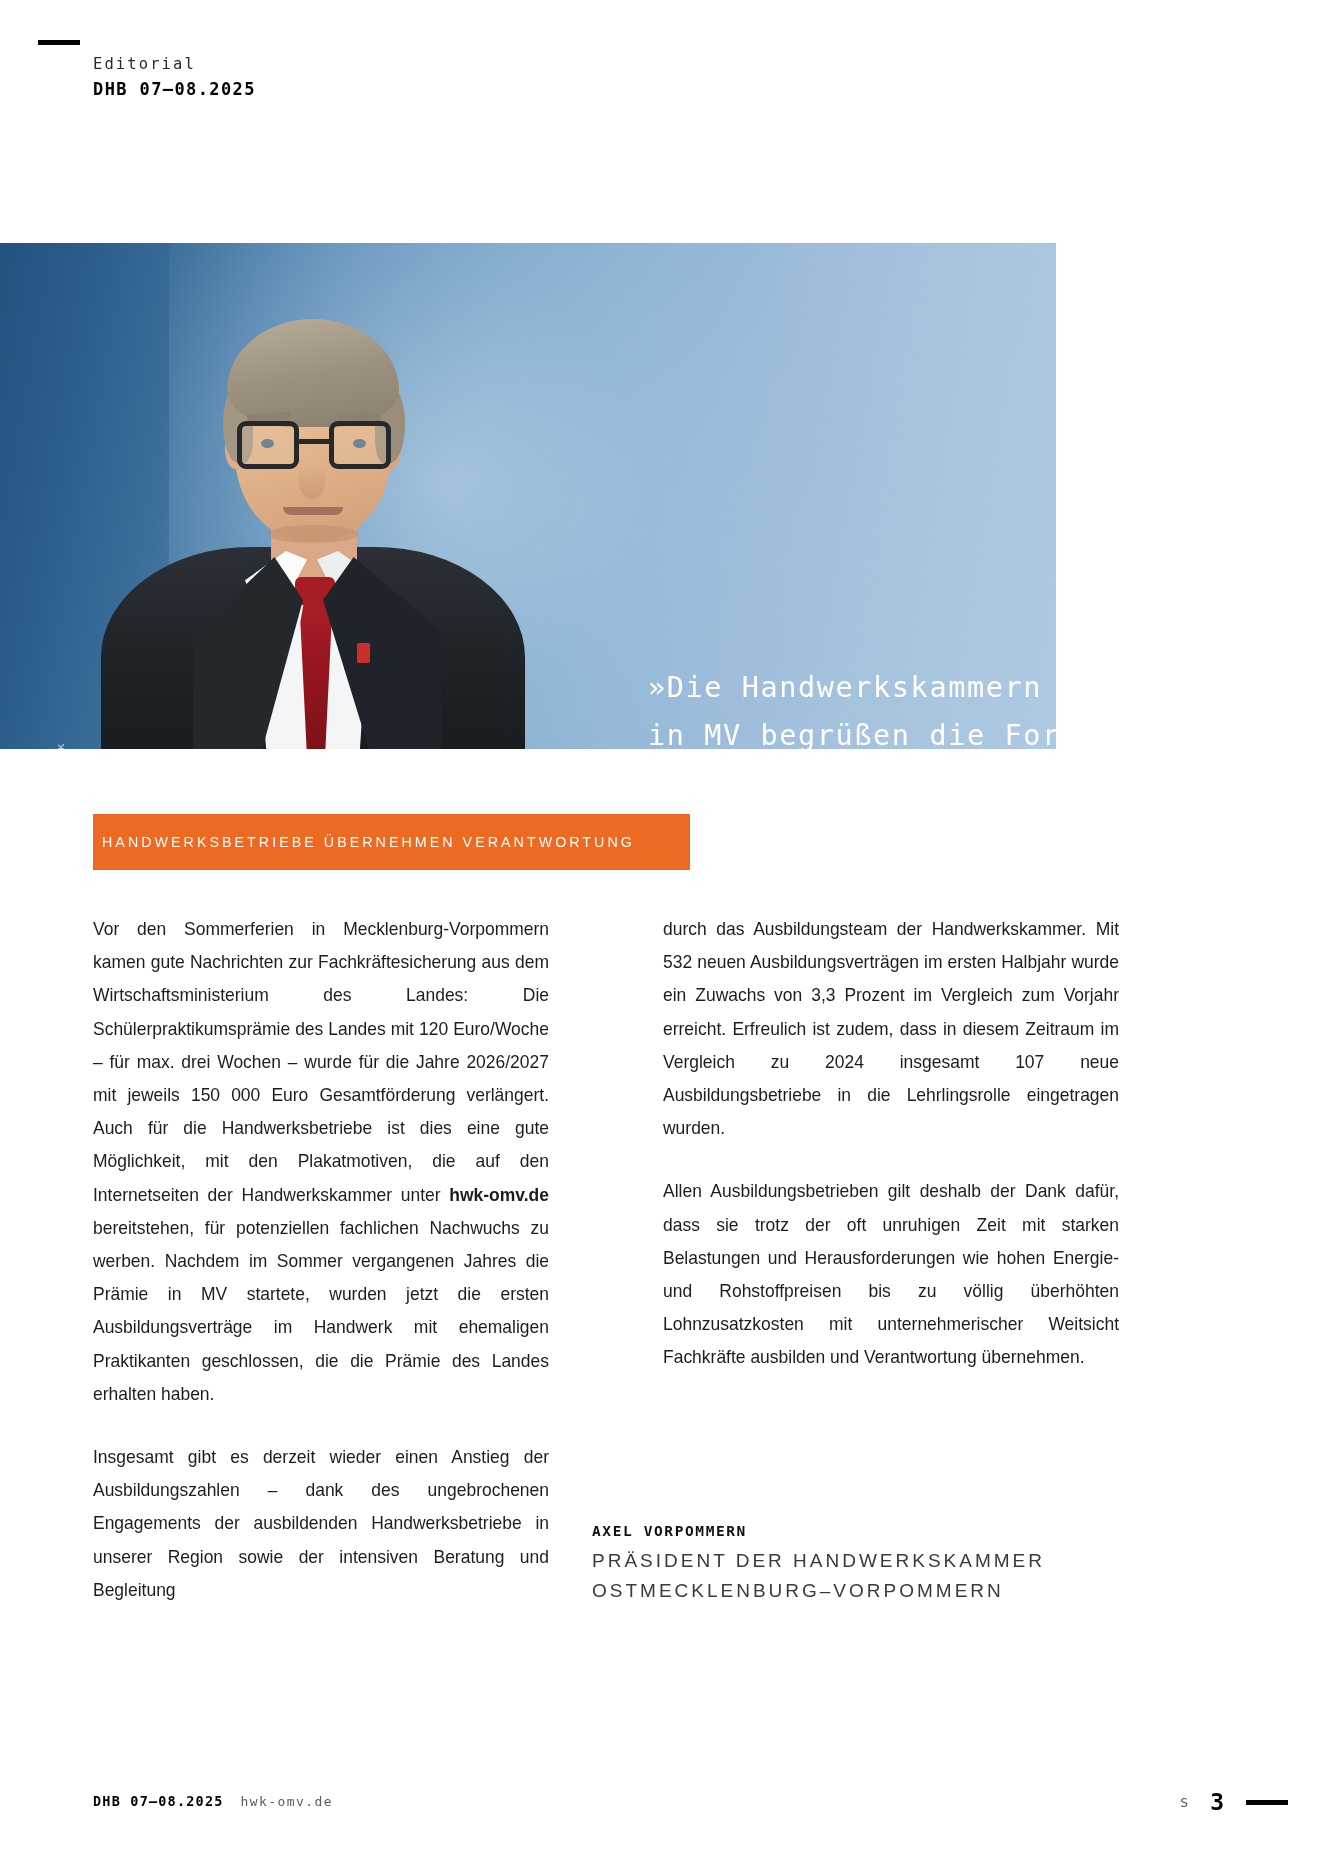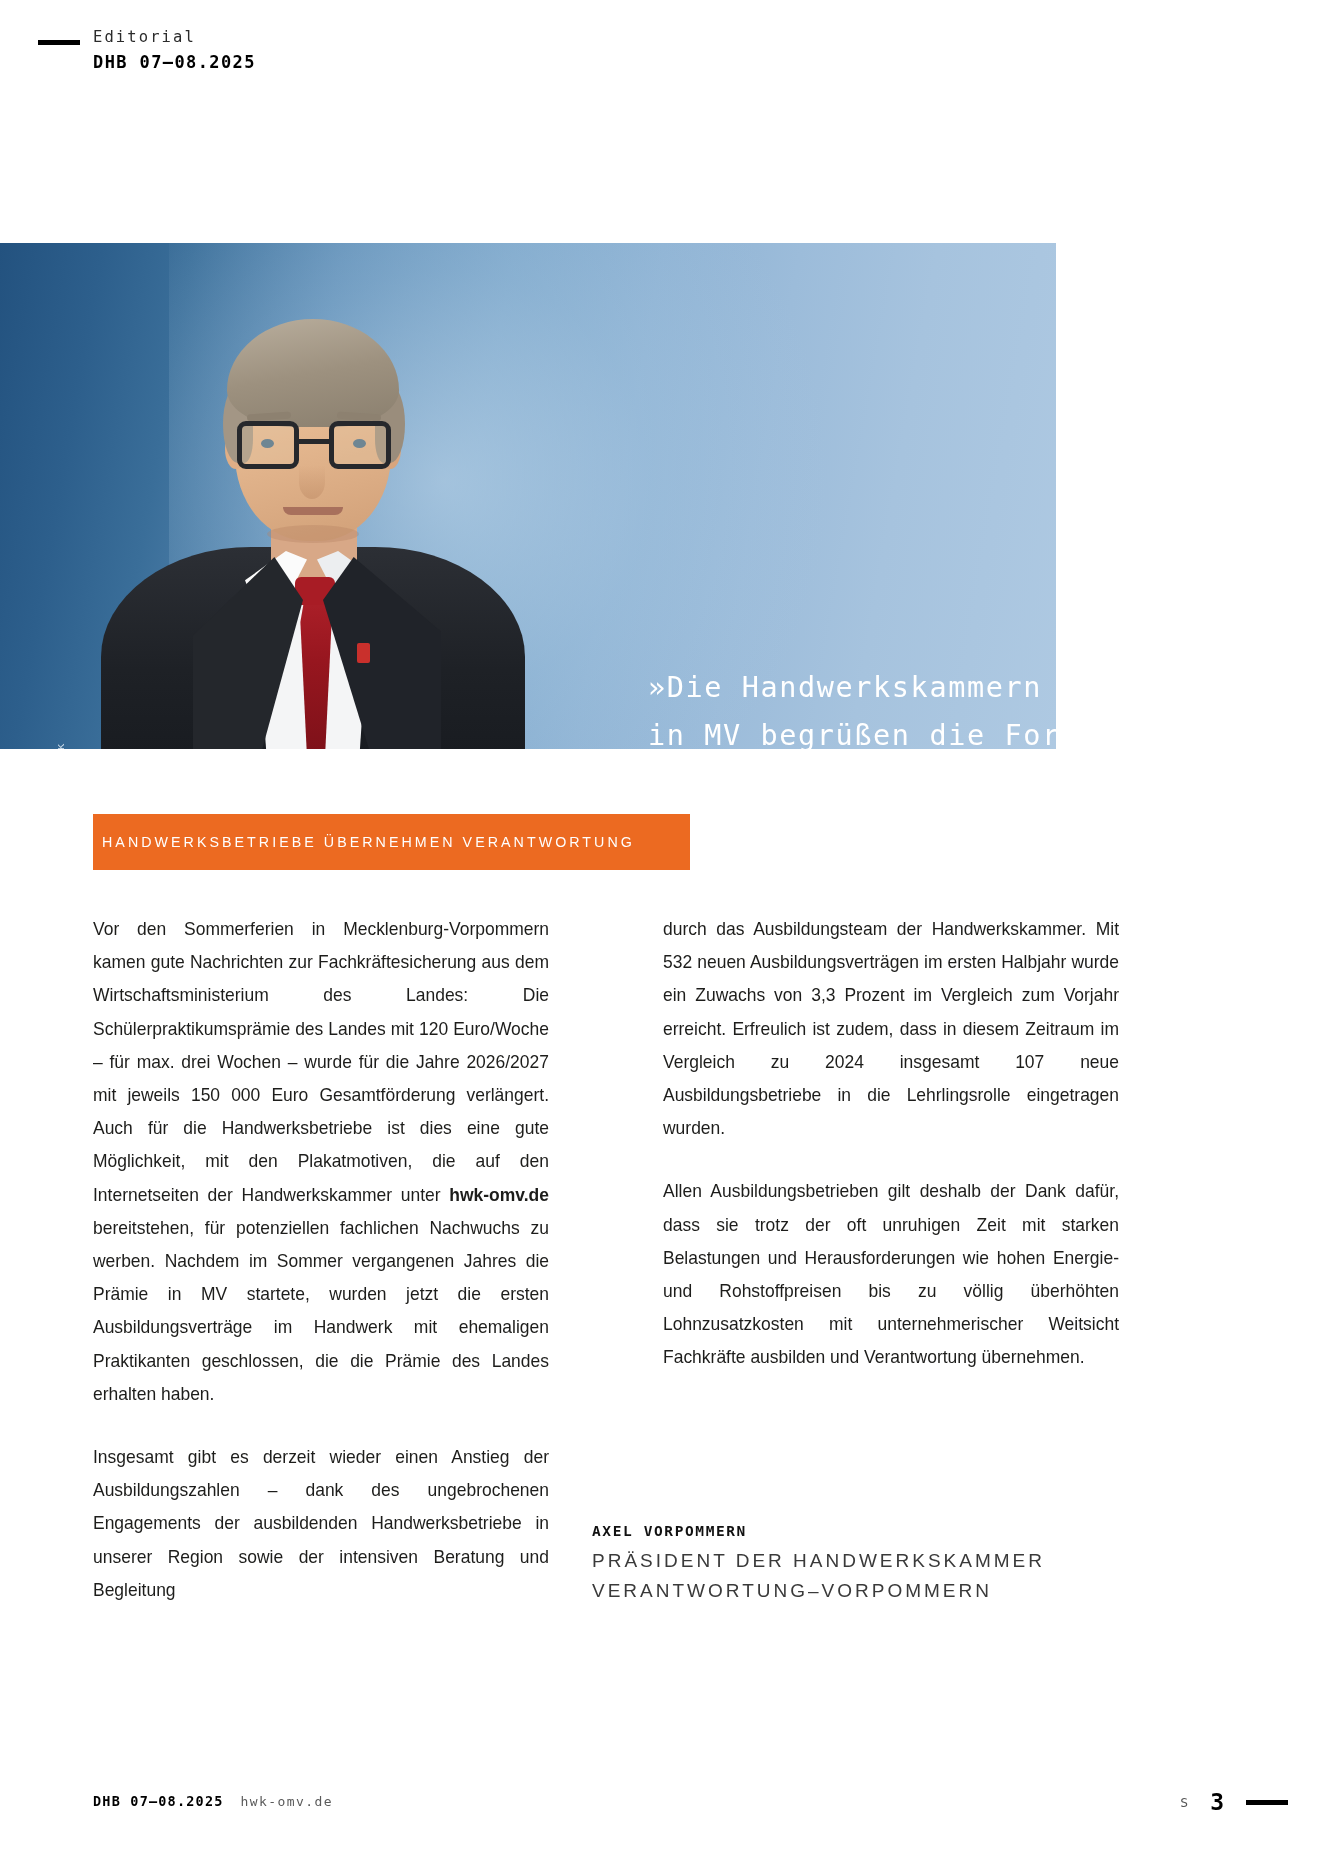--- a/index.html
+++ b/index.html
@@ -37,20 +37,21 @@
     left: 93px;
     top: 26px;
   }
   .kicker {
     font-family: "DejaVu Sans Mono", monospace;
     font-size: 15.5px;
     letter-spacing: 2.1px;
     color: #2b2b2b;
     line-height: 22px;
     font-weight: 400;
+    margin-top: 27px;
   }
   .issue {
     font-family: "DejaVu Sans Mono", monospace;
     font-size: 17px;
     letter-spacing: 1.4px;
     color: #000000;
     line-height: 25px;
     font-weight: 700;
     margin-top: 2px;
   }
@@ -530,21 +531,21 @@
   </div>
   <div class="col">
     <p>durch das Ausbildungsteam der Handwerkskammer. Mit 532 neuen Ausbildungsverträgen im ersten Halbjahr wurde ein Zuwachs von 3,3 Prozent im Vergleich zum Vorjahr erreicht. Erfreulich ist zudem, dass in diesem Zeitraum im Vergleich zu 2024 insgesamt 107 neue Ausbildungsbetriebe in die Lehrlingsrolle eingetragen wurden.</p>
     <p>Allen Ausbildungsbetrieben gilt deshalb der Dank dafür, dass sie trotz der oft unruhigen Zeit mit starken Belastungen und Herausforderungen wie hohen Energie- und Rohstoffpreisen bis zu völlig überhöhten Lohnzusatzkosten mit unternehmerischer Weitsicht Fachkräfte ausbilden und Verantwortung übernehmen.</p>
   </div>
 </div>
 
 <div class="signature">
   <div class="sig-name">AXEL VORPOMMERN</div>
   <div class="sig-role">PRÄSIDENT DER HANDWERKSKAMMER</div>
-  <div class="sig-role">VERANTWORTUNG–VORPOMMERN</div>
+  <div class="sig-role">OSTMECKLENBURG–VORPOMMERN</div>
 </div>
 
 <div class="footer">
   <div class="footer-left">
     <span class="footer-issue">DHB 07–08.2025</span>
     <span class="footer-url">hwk-omv.de</span>
   </div>
   <div class="footer-right">
     <span class="page-prefix">S</span>
     <span class="page-number">3</span>

